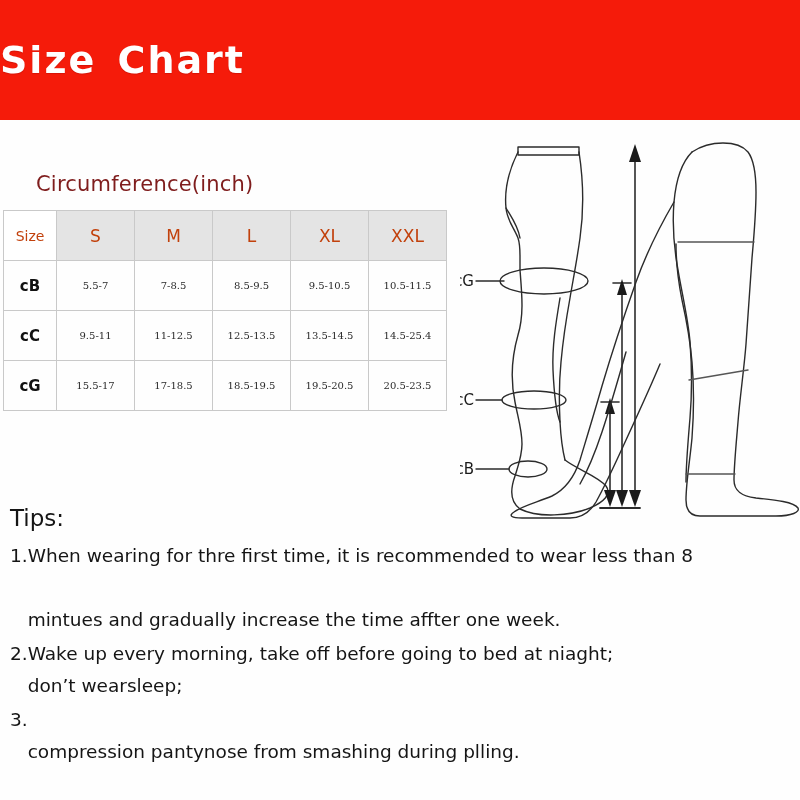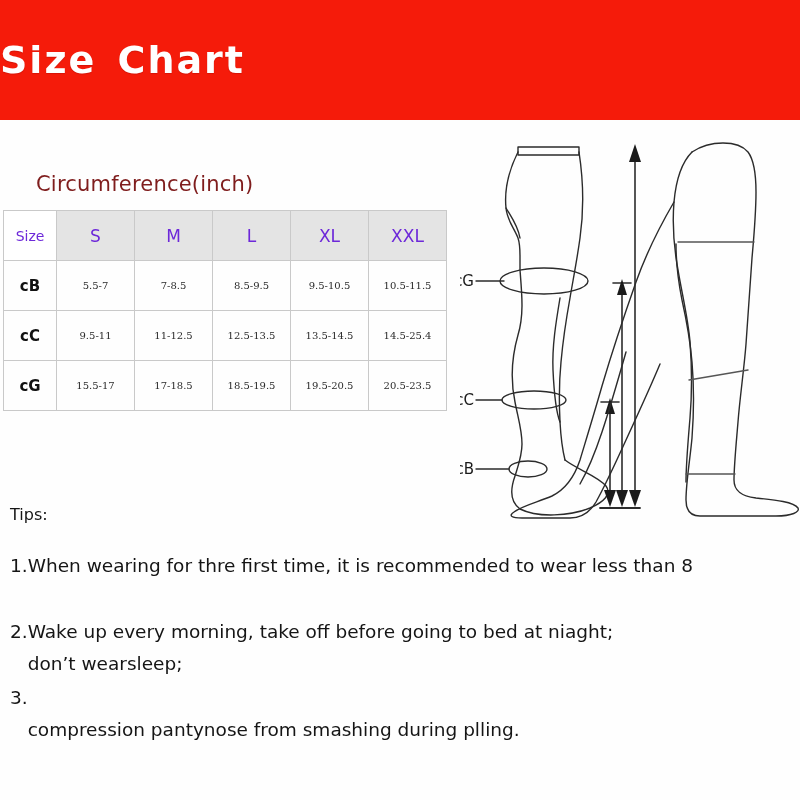--- a/index.html
+++ b/index.html
@@ -65,21 +65,21 @@
     height: 47px;
     font-weight: normal;
     font-size: 10px;
     color: #2a2a2a;
     font-family: "DejaVu Serif", serif;
   }
   table.size-table thead th {
     background: #e4e4e4;
     font-size: 17px;
     font-family: "DejaVu Sans", sans-serif;
-    color: #6d28d9;
+    color: #c2410c;
   }
   table.size-table thead th.size-col {
     background: #ffffff;
     font-size: 14px;
   }
   table.size-table tbody td.row-head {
     font-size: 15px;
     font-weight: bold;
     font-family: "DejaVu Sans", sans-serif;
     color: #111;
@@ -100,22 +100,22 @@
   
   .tips {
     position: absolute;
     left: 10px;
     top: 505px;
     width: 780px;
     font-family: "DejaVu Sans", sans-serif;
     color: #151515;
   }
   .tips-heading {
-    font-size: 16px;
-    margin-bottom: 26px;
+    font-size: 23px;
+    margin-bottom: 9px;
   }
   .tip-item {
     font-size: 18.5px;
     line-height: 32px;
     margin-bottom: 2px;
     display: flex;
     align-items: flex-start;
   }
   .tip-num {
     white-space: pre;
@@ -303,20 +303,21 @@
 </div>
 
 <div class="tips">
   <div class="tips-heading">Tips:</div>
 
   <div class="tip-item">
     <span class="tip-num">1.</span>
     <span class="tip-text">
       <span>When wearing for thre first time, it is recommended to wear less than 8</span><br>
       <br>
+      <span>mintues and gradually increase the time affter one week.</span>
     </span>
   </div>
 
   <div class="tip-item">
     <span class="tip-num">2.</span>
     <span class="tip-text">
       <span>Wake up every morning, take off before going to bed at niaght;</span><br>
       <span>don’t wearsleep;</span>
     </span>
   </div>

